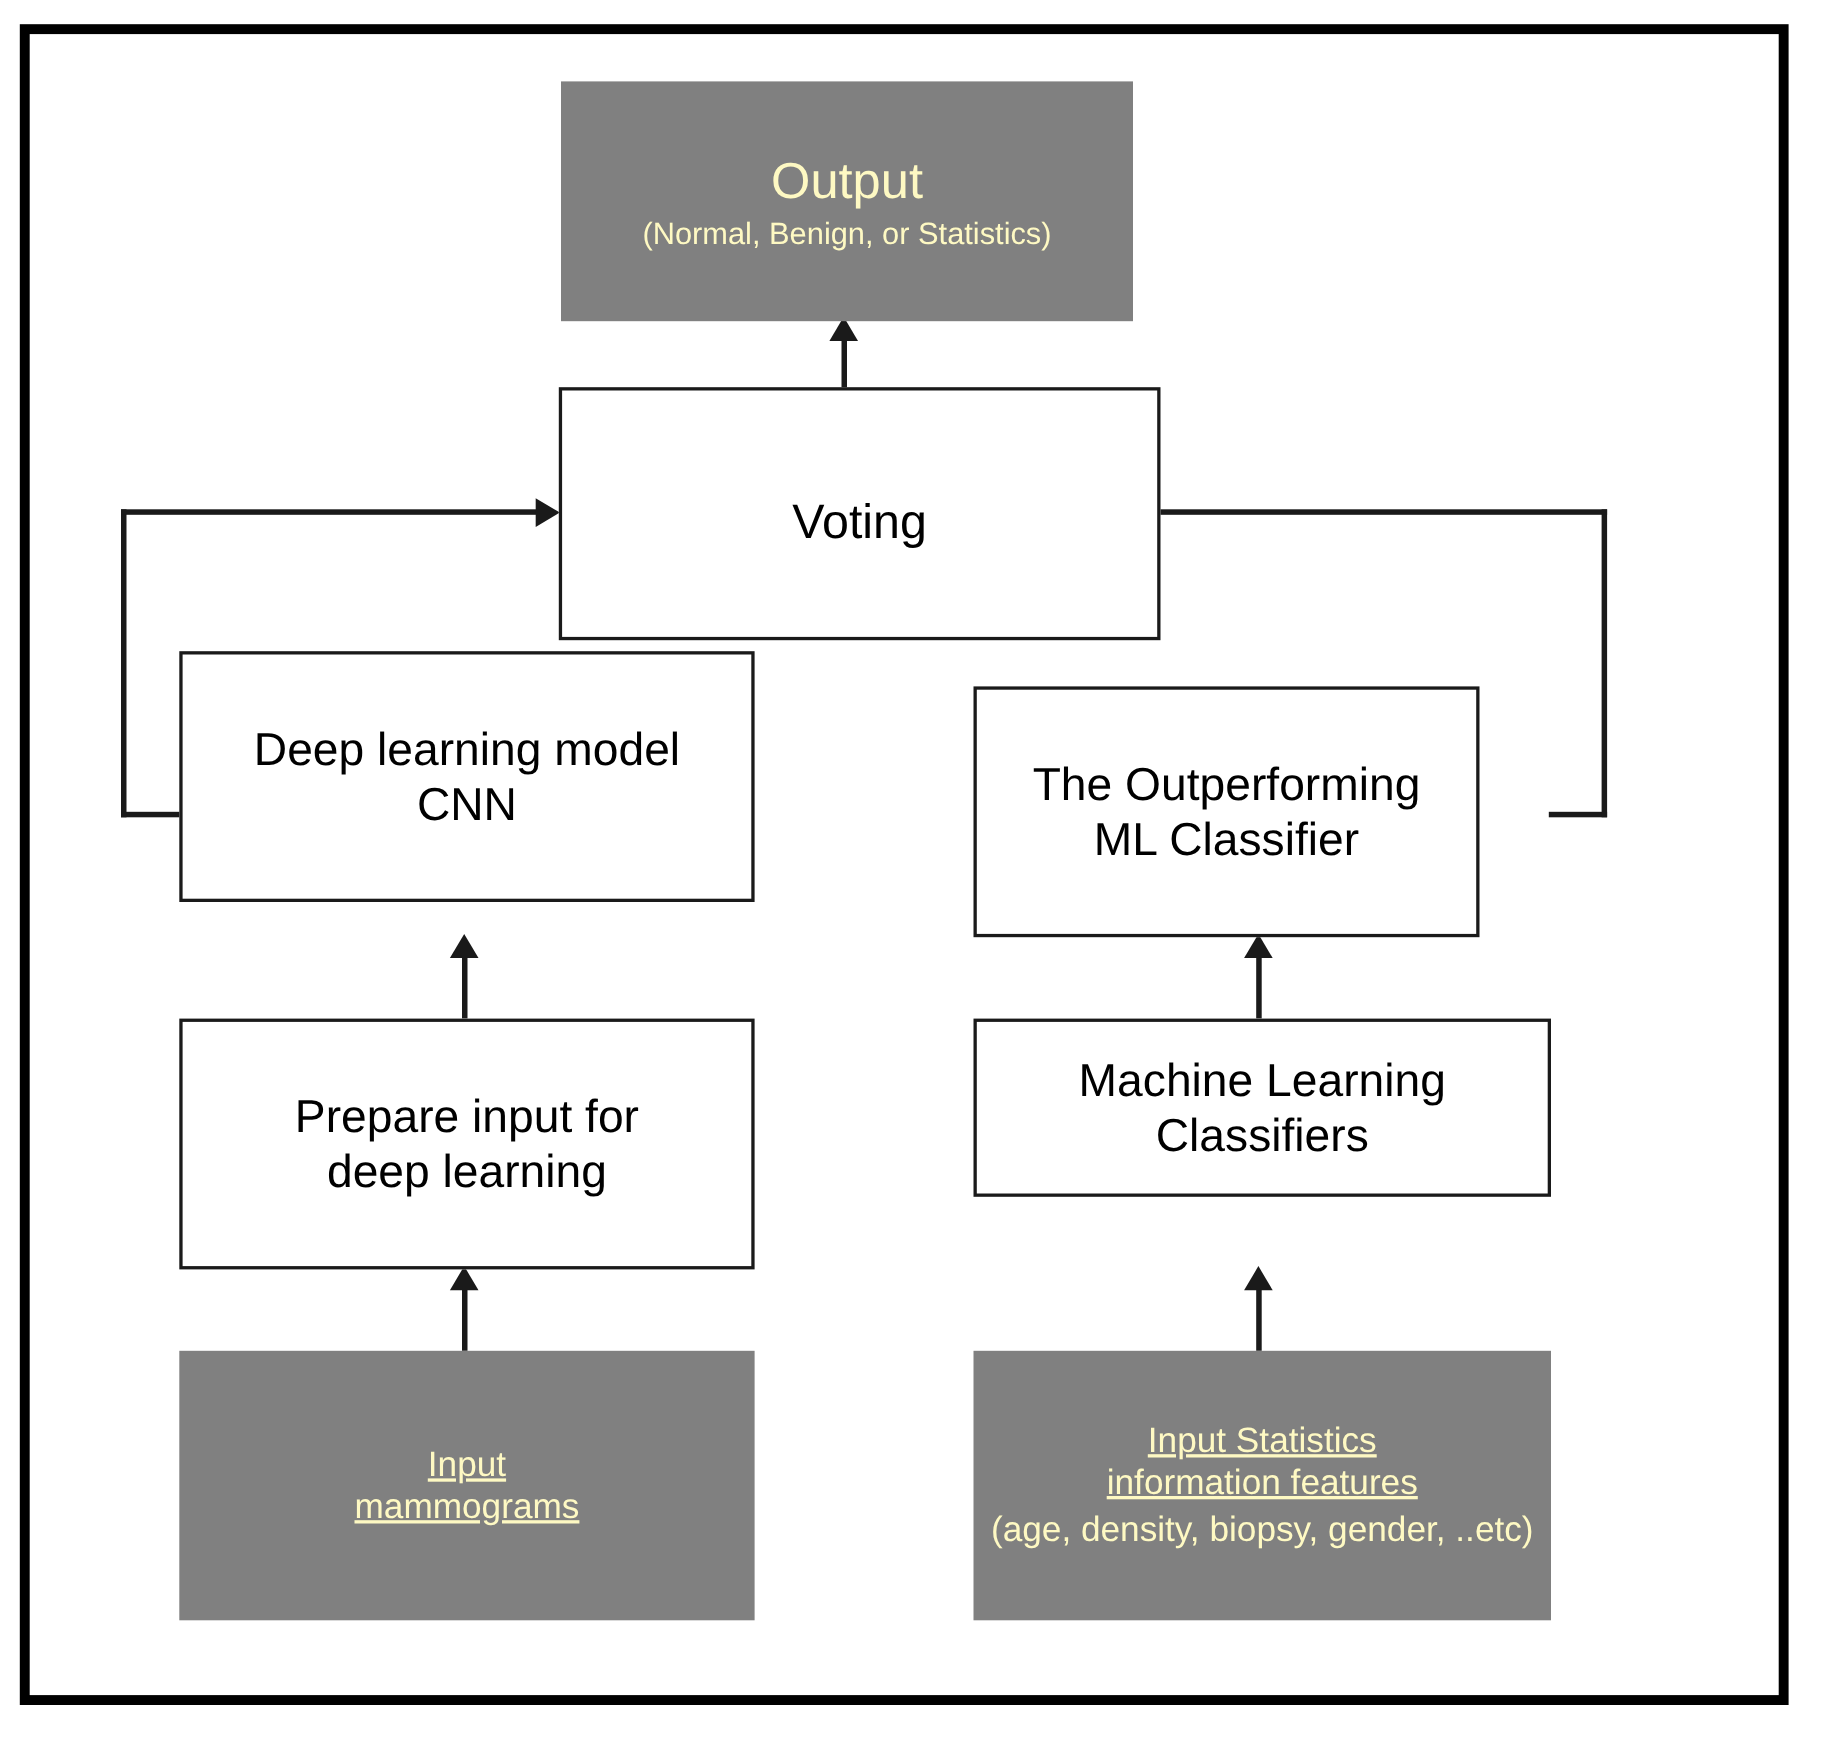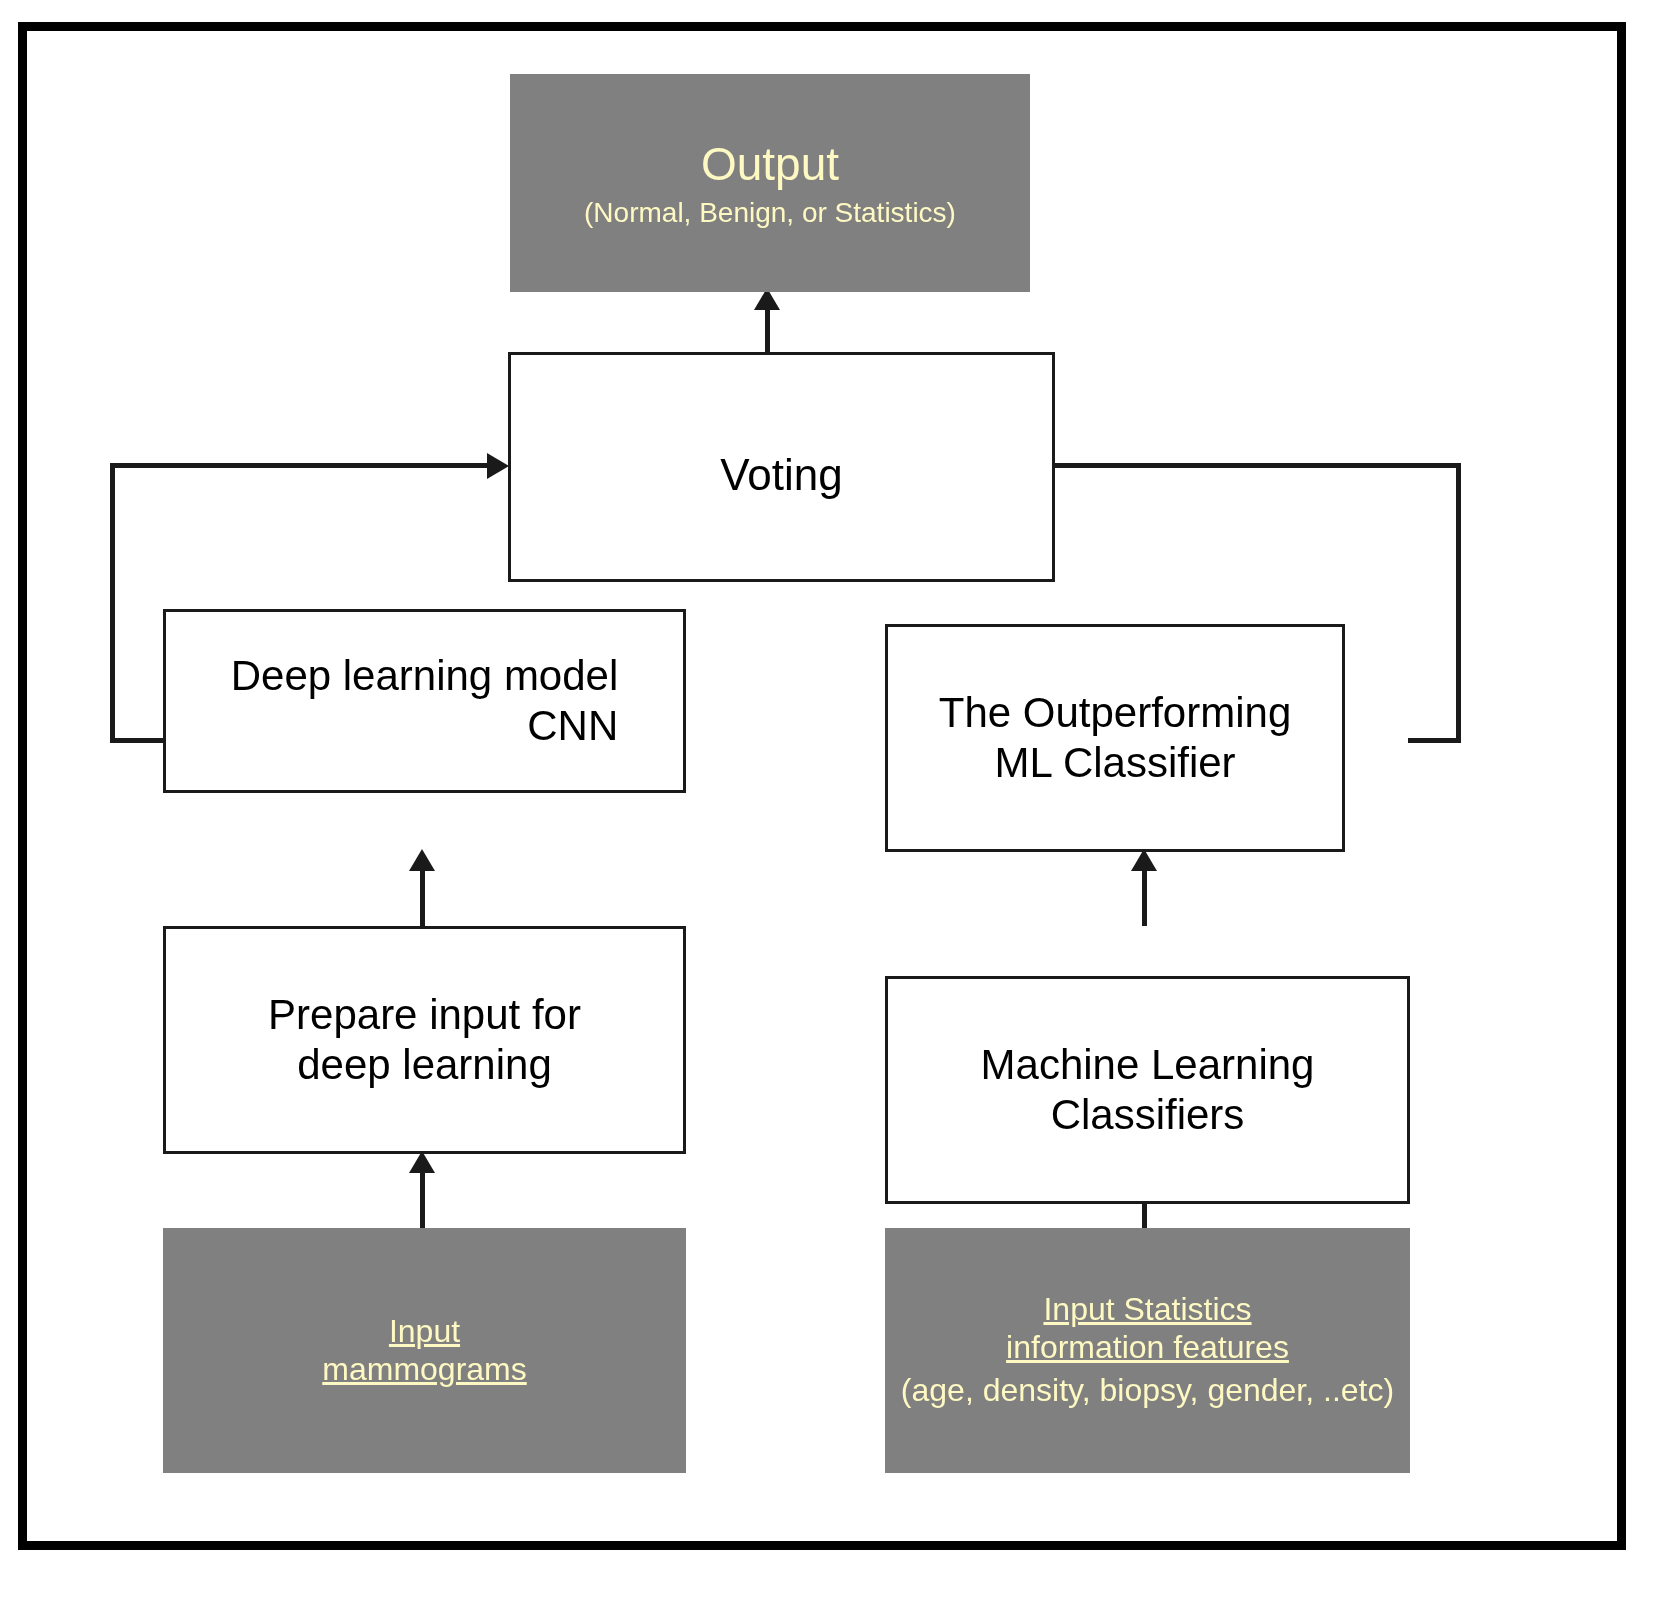--- a/index.html
+++ b/index.html
@@ -124,36 +124,36 @@
 
   <div class="node gray" style="left:510px; top:74px; width:520px; height:218px;">
     <span class="title t-out-main">Output</span>
     <span class="title t-out-sub">(Normal, Benign, or Statistics)</span>
   </div>
 
   <div class="node white" style="left:508px; top:352px; width:547px; height:230px;">
     <span class="title t-voting">Voting</span>
   </div>
 
-  <div class="node white" style="left:163px; top:609px; width:523px; height:184px;text-align:right;">
+  <div class="node white" style="left:163px; top:592px; width:523px; height:228px;">
     <span class="title t-box">Deep learning model
 CNN</span>
   </div>
 
   <div class="node white" style="left:885px; top:624px; width:460px; height:228px;">
     <span class="title t-box">The Outperforming
 ML Classifier</span>
   </div>
 
   <div class="node white" style="left:163px; top:926px; width:523px; height:228px;">
     <span class="title t-box">Prepare input for
 deep learning</span>
   </div>
 
-  <div class="node white" style="left:885px; top:976px; width:525px; height:228px;">
+  <div class="node white" style="left:885px; top:926px; width:525px; height:162px;">
     <span class="title t-box">Machine Learning
 Classifiers</span>
   </div>
 
   <div class="node gray" style="left:163px; top:1228px; width:523px; height:245px;">
     <span class="title t-gray-main">Input
 mammograms</span>
   </div>
 
   <div class="node gray" style="left:885px; top:1228px; width:525px; height:245px;">

